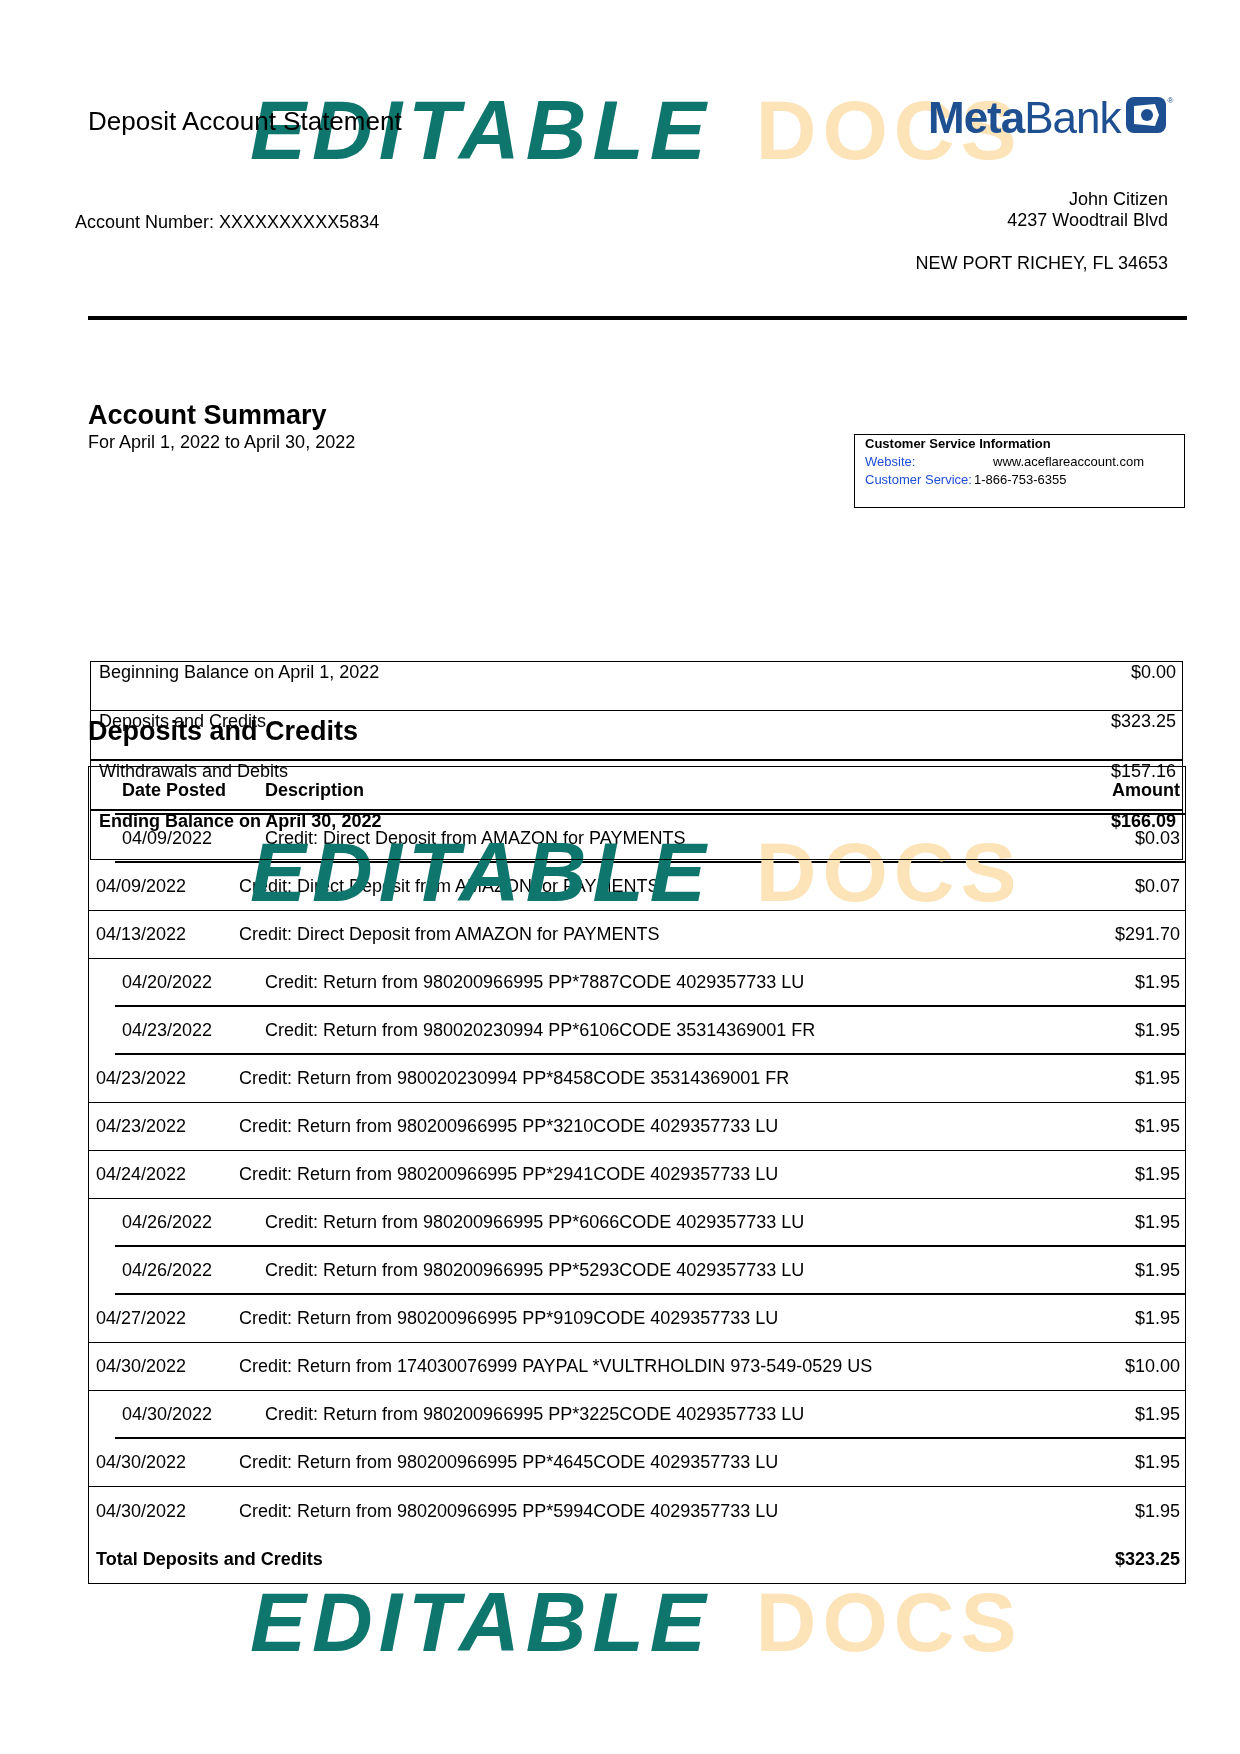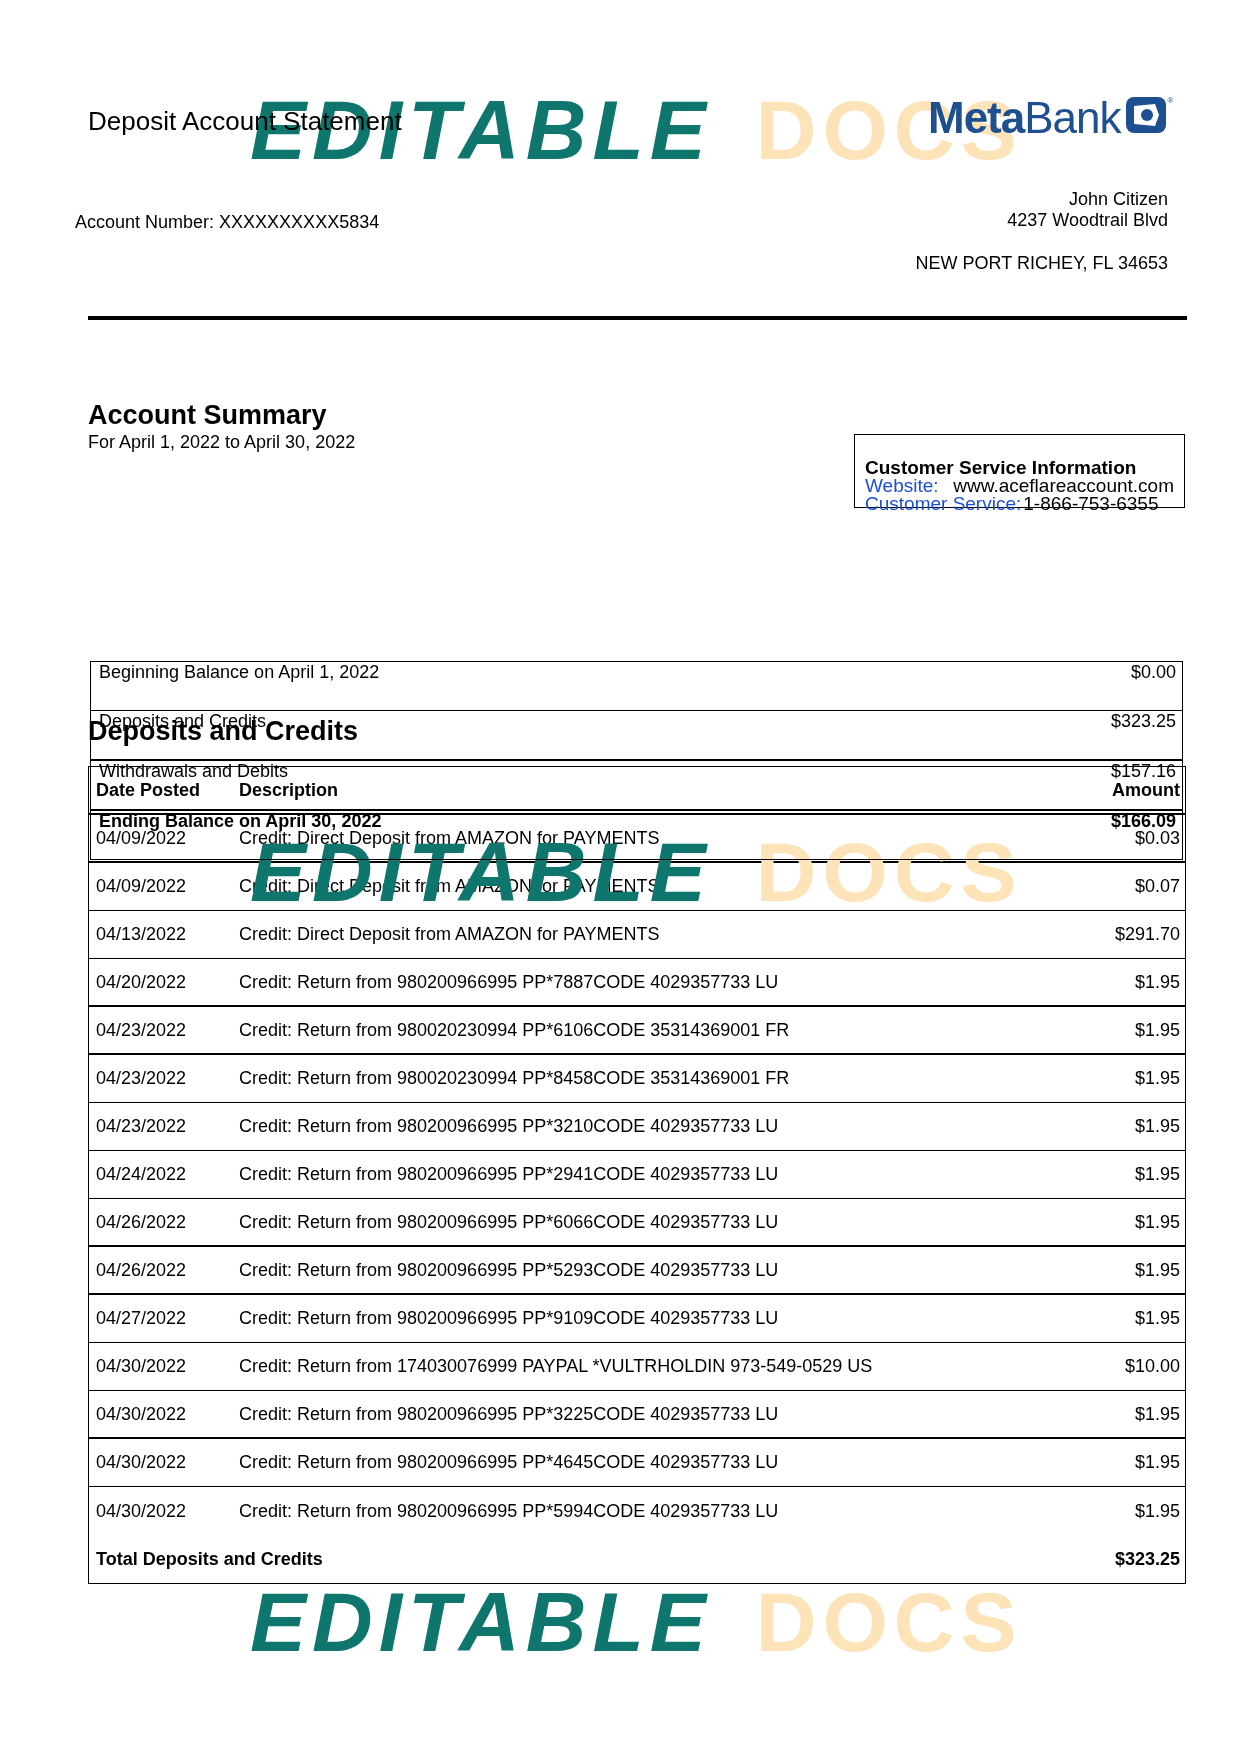--- a/index.html
+++ b/index.html
@@ -25,41 +25,41 @@
   .logo-text { font-size: 44px; line-height: 44px; color: #1d4f91; letter-spacing: -1px; }
   .logo-text b { font-weight: bold; }
   .logo-mark { width: 42px; height: 38px; margin-left: 4px; margin-bottom: 3px; }
   .logo-reg { font-size: 8px; color: #1d4f91; margin-left: 1px; margin-bottom: 3px; }
 
   .addr { right: 72px; top: 168px; text-align: right; font-size: 18px; line-height: 21px; }
   .addr .city { margin-top: 22px; }
 
   .rule { left: 88px; top: 316px; width: 1099px; height: 4px; background: #000; }
 
-  .cs-box { left: 854px; top: 328px; width: 331px; height: 74px; border: 1.5px solid #000; box-sizing: border-box; padding: 24px 10px; font-size: 19px; line-height: 18px; }
+  .cs-box { left: 854px; top: 328px; width: 331px; height: 74px; border: 1.5px solid #000; box-sizing: border-box; padding: 0 10px; font-size: 13px; line-height: 18px; }
   .cs-box .cs-title { font-weight: bold; }
   .cs-row { display: flex; }
   .cs-row .k { color: #1d4ed8; }
   .cs-row.web .k { width: 128px; }
   .cs-row.tel .k { margin-right: 2px; text-align: right; }
 
   .h2 { font-size: 27px; font-weight: bold; margin-top: 8px; }
   .sum-title { left: 88px; top: 392px; }
   .sum-period { left: 88px; top: 432px; font-size: 18px; }
 
   .sum-table { left: 90px; top: 481px; width: 1093px; border: 1.5px solid #000; box-sizing: border-box; }
   .sum-row { height: 48px; display: flex; align-items: flex-start; justify-content: space-between; padding: 0 6px 0 8px; font-size: 18px; border-bottom: 1.5px solid #000; }
   .sum-row:nth-child(2), .sum-row:nth-child(3) { border-bottom-width: 2.5px; }
   .sum-row:last-child { border-bottom: none; font-weight: bold; }
 
   .dep-title { left: 88px; top: 708px; }
 
   .dep-table { left: 88px; top: 766px; width: 1098px; border: 1.5px solid #000; box-sizing: border-box; z-index: 1; }
   .dep-row { height: 48px; display: flex; align-items: center; font-size: 18px; border-bottom: 1.5px solid #000; box-sizing: border-box; }
-  .dep-row.thick { border-bottom-width: 2.5px; }
+  .dep-row.thick { border-bottom-width: 2.5px; margin-left: 26px; }
   .dep-row:last-child { border-bottom: none; }
   .dep-row .c-date { width: 150px; padding-left: 7px; box-sizing: border-box; }
   .dep-row .c-desc { flex: 1; }
   .dep-row .c-amt { width: 160px; text-align: right; padding-right: 5px; box-sizing: border-box; }
   .dep-row.head, .dep-row.total { font-weight: bold; }
 </style>
 </head>
 <body>
 
 <div class="watermark" style="top:98px">

